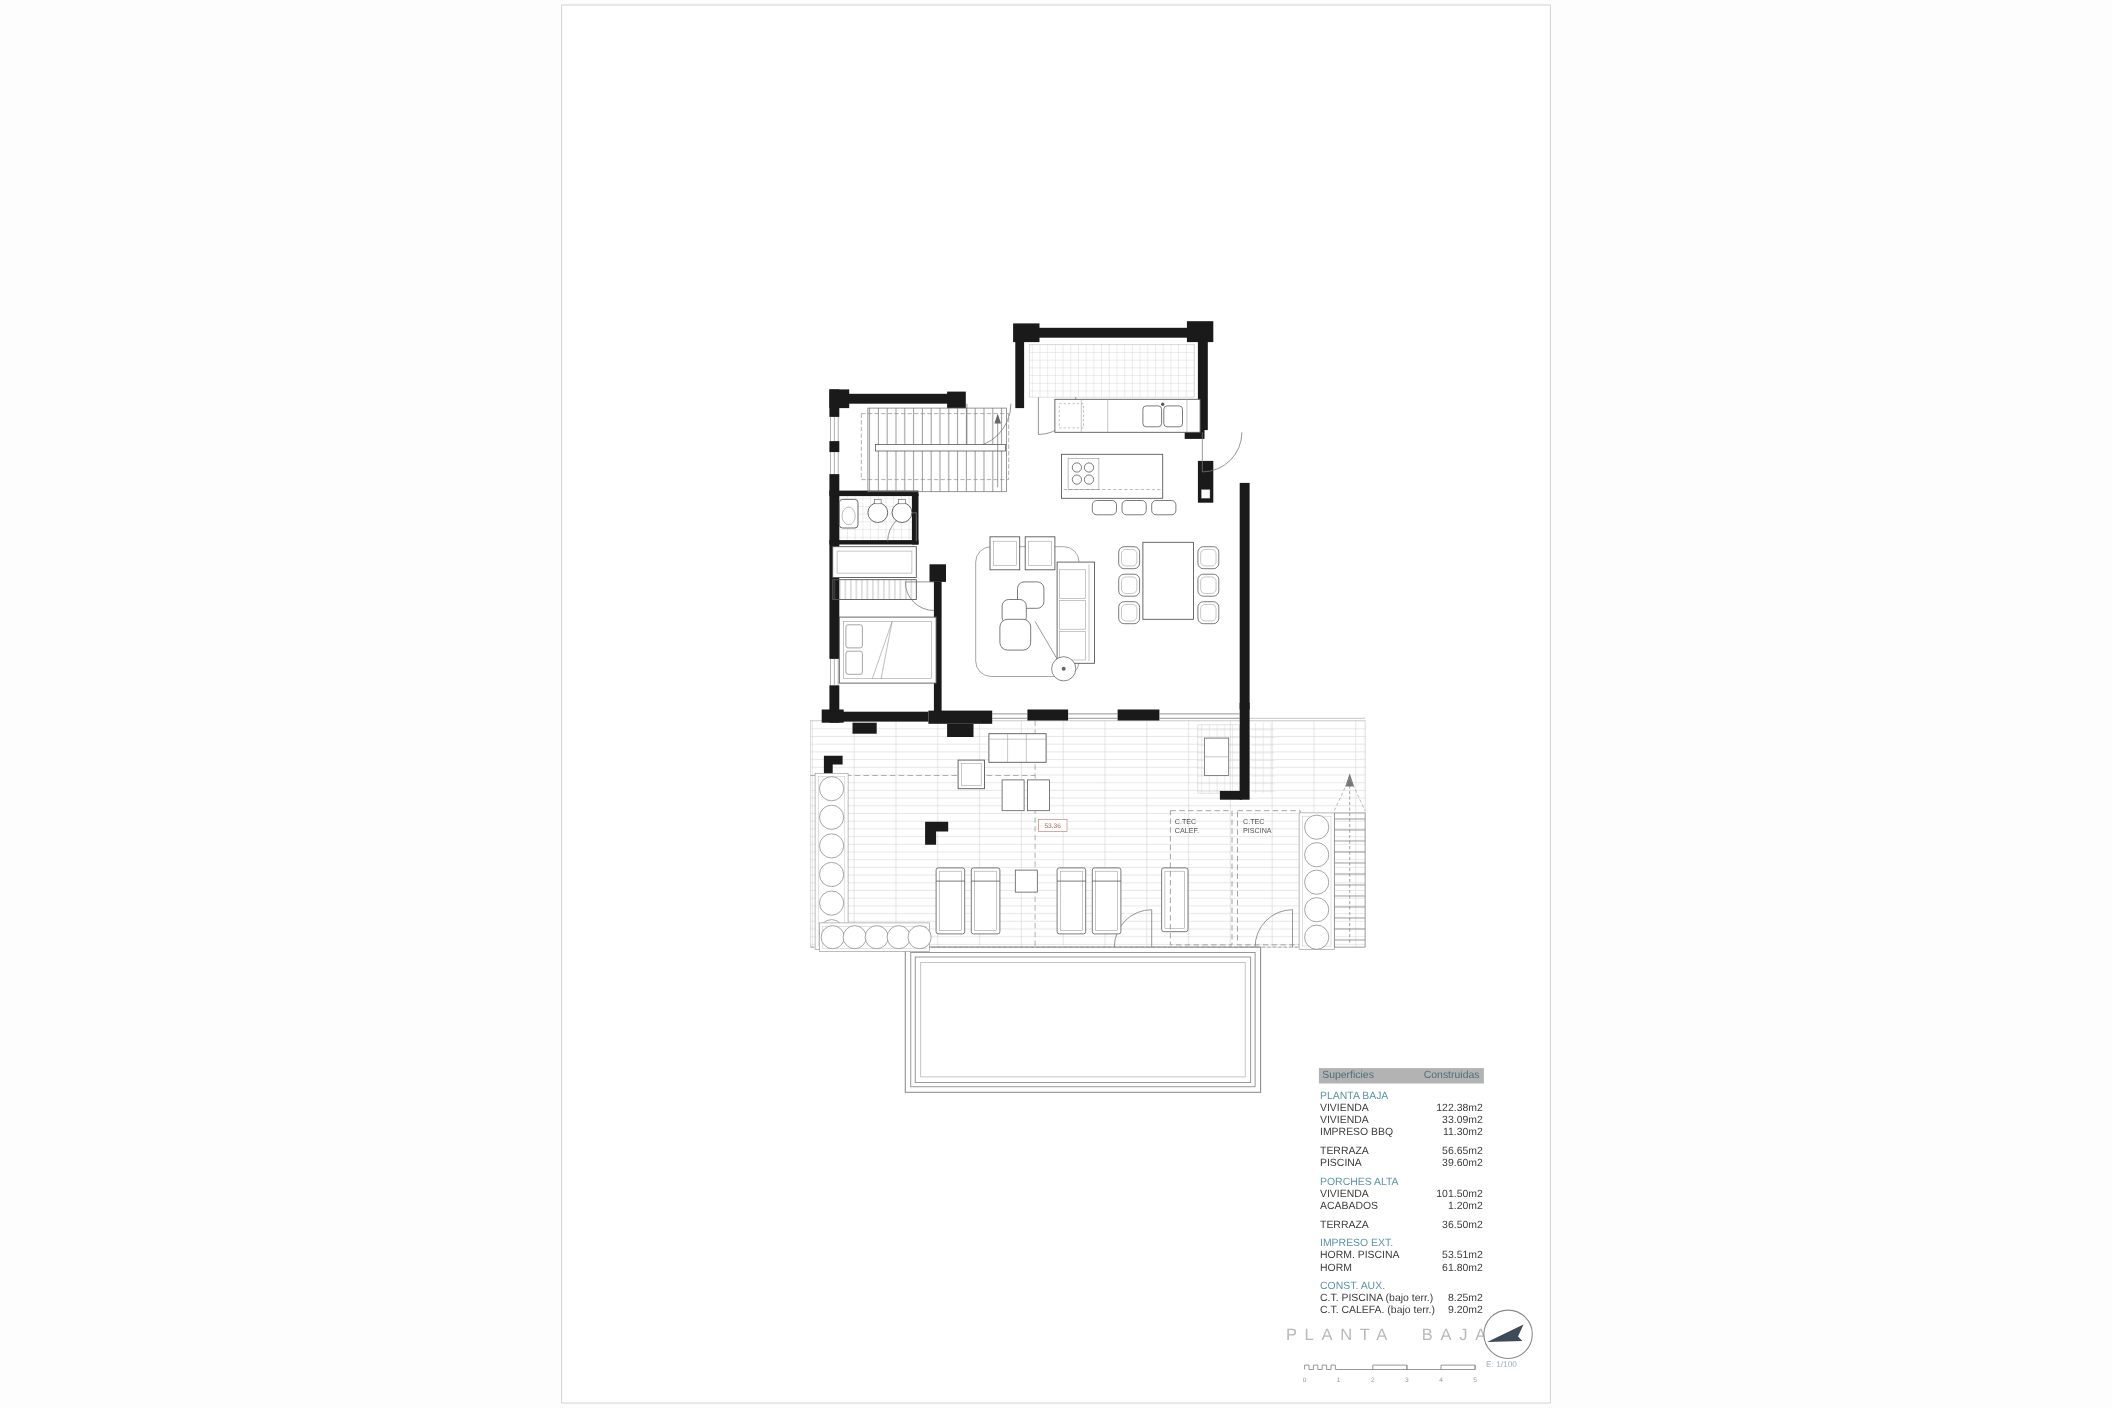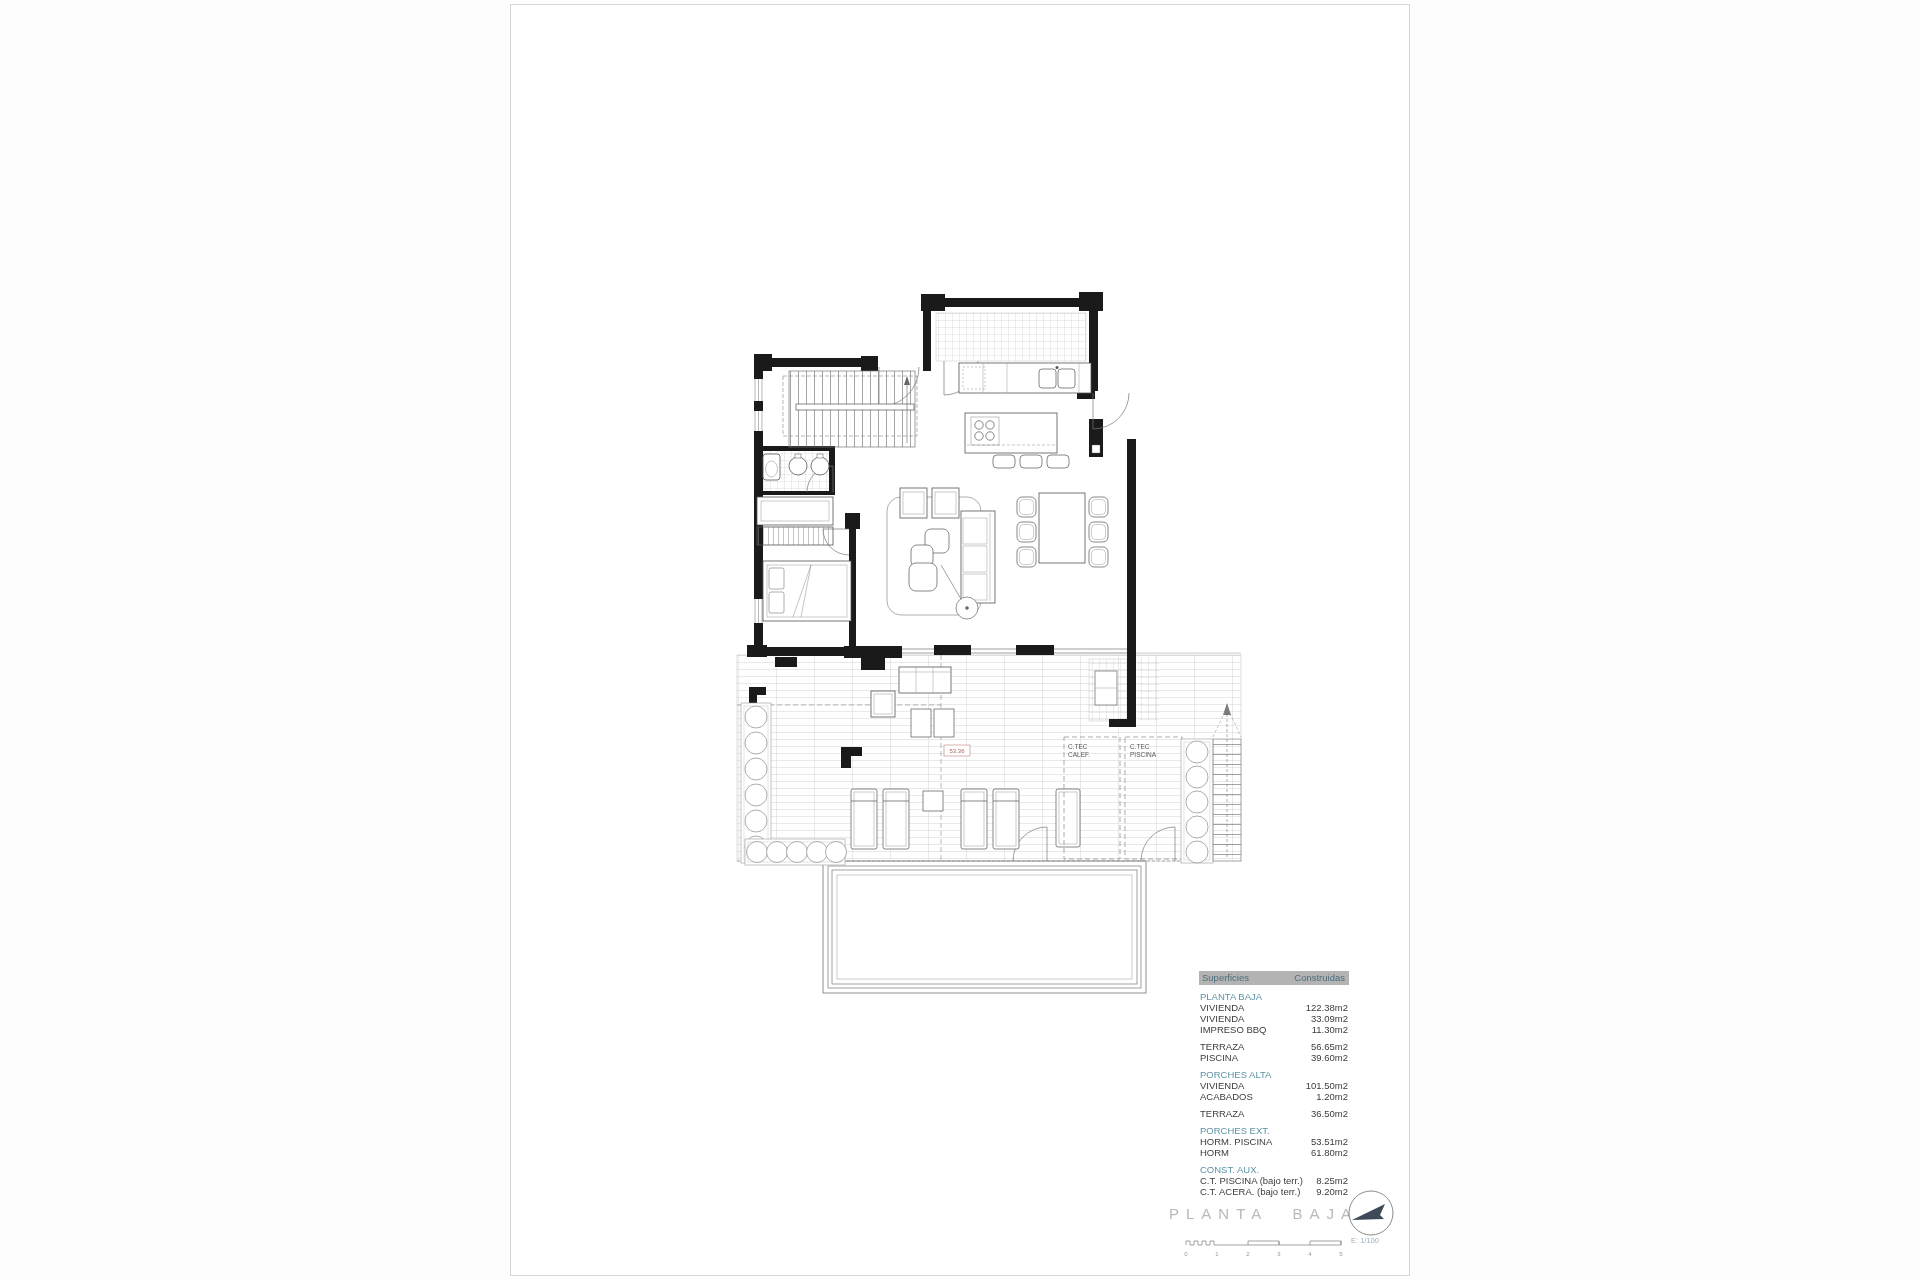--- a/index.html
+++ b/index.html
@@ -354,39 +354,39 @@
         </div>
     <div class="st-row">
           <span class="lbl">ACABADOS</span>
           <span class="val">1.20m2</span>
         </div>
     <div class="st-row gap">
           <span class="lbl">TERRAZA</span>
           <span class="val">36.50m2</span>
         </div>
     <div class="st-row heading gap">
-          <span class="lbl">PORCHES EXT.</span>
+          <span class="lbl">IMPRESO EXT.</span>
         </div>
     <div class="st-row">
           <span class="lbl">HORM. PISCINA</span>
           <span class="val">53.51m2</span>
         </div>
     <div class="st-row">
           <span class="lbl">HORM</span>
           <span class="val">61.80m2</span>
         </div>
     <div class="st-row heading gap">
           <span class="lbl">CONST. AUX.</span>
         </div>
     <div class="st-row">
           <span class="lbl">C.T. PISCINA (bajo terr.)</span>
           <span class="val">8.25m2</span>
         </div>
     <div class="st-row">
-          <span class="lbl">C.T. ACERA. (bajo terr.)</span>
+          <span class="lbl">C.T. CALEFA. (bajo terr.)</span>
           <span class="val">9.20m2</span>
         </div>
   </div>
 
   <div class="sheet-title">PLANTA BAJA</div>
 
   <svg class="plan-svg" viewBox="0 0 900 1272" style="pointer-events:none">
     <g>
       <circle cx="860" cy="1208" r="22" fill="#fff" stroke="#8a8a8a" stroke-width="1"></circle>
       <path d="M841,1215 L874,1199 L869,1210 L873,1214 Z" fill="#3e4a57"></path>

